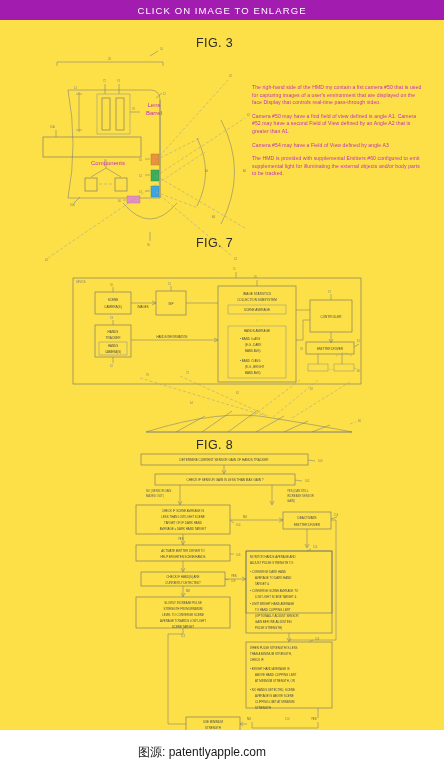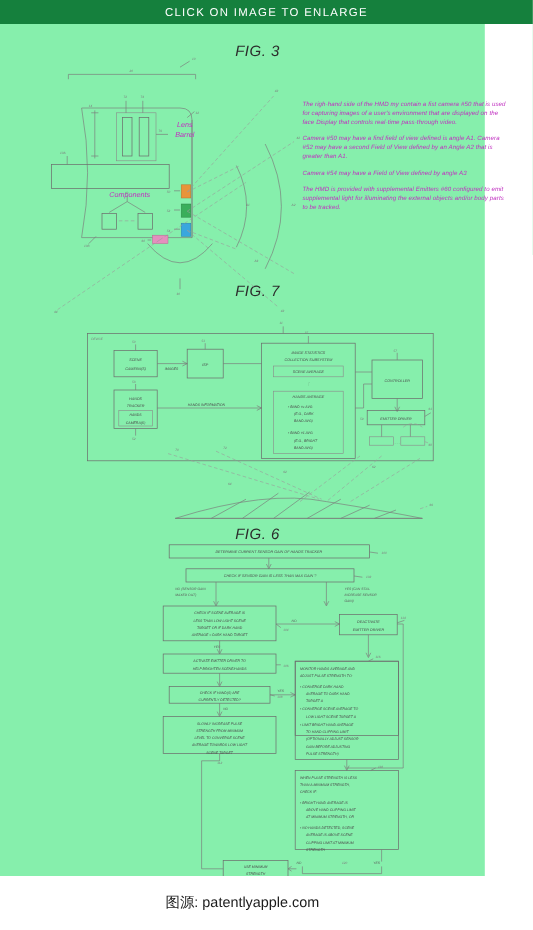--- a/index.html
+++ b/index.html
@@ -4,27 +4,27 @@
 <style>
   html,body{margin:0;padding:0;}
   body{
     width:444px;height:775px;background:#ffffff;
     font-family:"Liberation Sans", sans-serif;
     overflow:hidden;position:relative;
   }
   
   .enlarge-bar{
     position:absolute;left:0;top:0;width:444px;height:20px;
-    background:#15803d;display:flex;align-items:center;justify-content:center;
+    background:#a21caf;display:flex;align-items:center;justify-content:center;
   }
   .enlarge-bar span{
     color:#ffffff;font-size:9.5px;letter-spacing:1.1px;font-weight:400;
   }
   
-  .sheet{position:absolute;left:0;top:20px;width:404px;height:710px;background:#86efac;font-style:italic;}
+  .sheet{position:absolute;left:0;top:20px;width:444px;height:710px;background:#fde047;}
   .fig-title{
     position:absolute;font-family:"Liberation Sans",sans-serif;
     font-size:12.5px;color:#2b2b2b;letter-spacing:.4px;
   }
   .svgwrap{position:absolute;left:0;top:0;width:444px;height:710px;}
   
   .note{
     position:absolute;color:#c030c0;font-size:5.1px;line-height:7.6px;
     font-family:"Liberation Sans",sans-serif;width:170px;letter-spacing:.08px;
   }
@@ -56,21 +56,21 @@
 <div class="enlarge-bar">
   <span>CLICK ON IMAGE TO ENLARGE</span>
 </div>
 
 <div class="sheet">
 
   <div class="fig-title" style="left:196px;top:16px;">FIG. 3</div>
 
   <div class="fig-title" style="left:196px;top:216px;">FIG. 7</div>
 
-  <div class="fig-title" style="left:196px;top:418px;">FIG. 6</div>
+  <div class="fig-title" style="left:196px;top:418px;">FIG. 8</div>
 
   <svg class="svgwrap" viewBox="0 0 444 710">
 
     <g>
 
       <path class="ln" d="M57 46 L57 42 L163 42 L163 46"></path>
       <text class="ref" x="108" y="40">20</text>
 
       <path class="ln" d="M150 36 L158 31"></path>
       <text class="ref" x="160" y="30">10</text>

